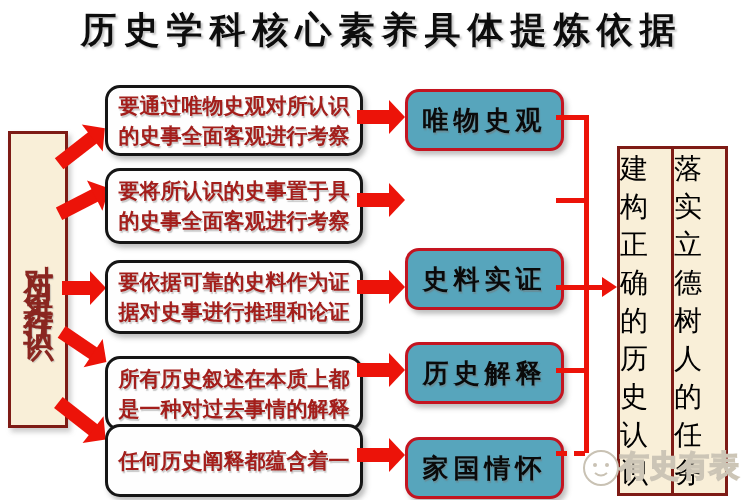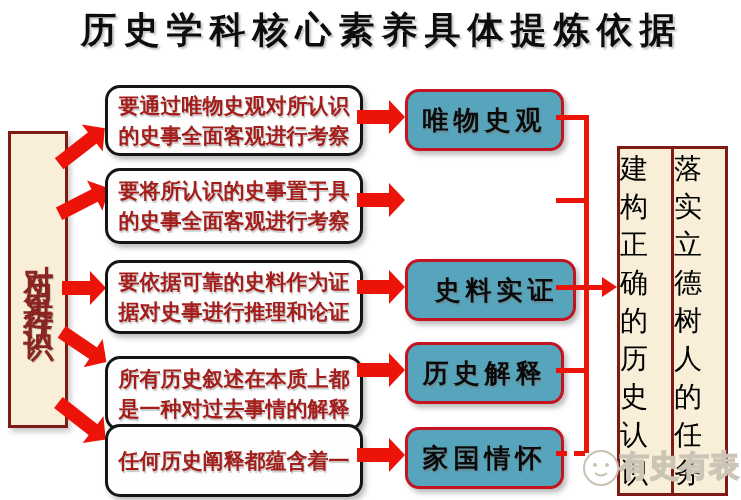--- a/index.html
+++ b/index.html
@@ -53,21 +53,21 @@
   .r5{top:424px;height:67px;}
   
   .comp{
     position:absolute;left:405px;width:153px;height:56px;
     background:var(--teal);border:3px solid var(--teal-border);border-radius:14px;
     display:flex;align-items:center;justify-content:center;
     box-shadow:3px 4px 5px rgba(110,110,110,.45);
     font-size:26px;font-weight:bold;color:#0a0a0a;letter-spacing:5px;
     text-shadow:1px 2px 1px rgba(120,120,120,.5);
   }
-  .c1{top:89px;}.c2{top:172px;}.c3{top:259px;padding-left:12px;}.c4{top:342px;}.c5{top:427px;}
+  .c1{top:89px;}.c2{top:172px;}.c3{top:248px;}.c4{top:342px;}.c5{top:437px;}
   
   .barrow{position:absolute;height:34px;}
   .barrow .shaft{position:absolute;left:0;top:10px;right:15px;height:14px;background:var(--red);}
   .barrow .tip{
     position:absolute;right:0;top:0;width:0;height:0;
     border-top:17px solid transparent;border-bottom:17px solid transparent;
     border-left:16px solid var(--red);
   }
   
   .a1{left:53px;top:129px;width:58px;transform:rotate(-38deg);}

